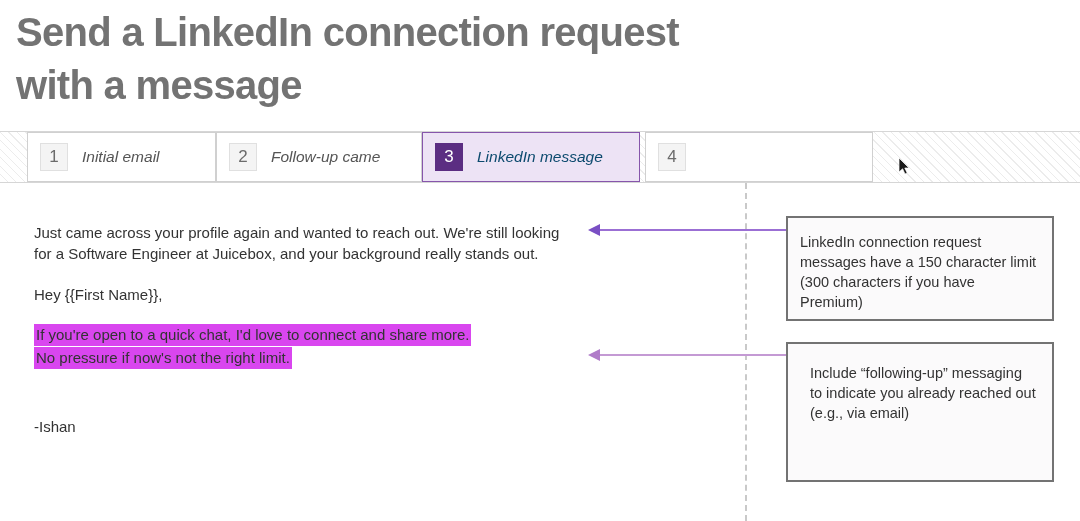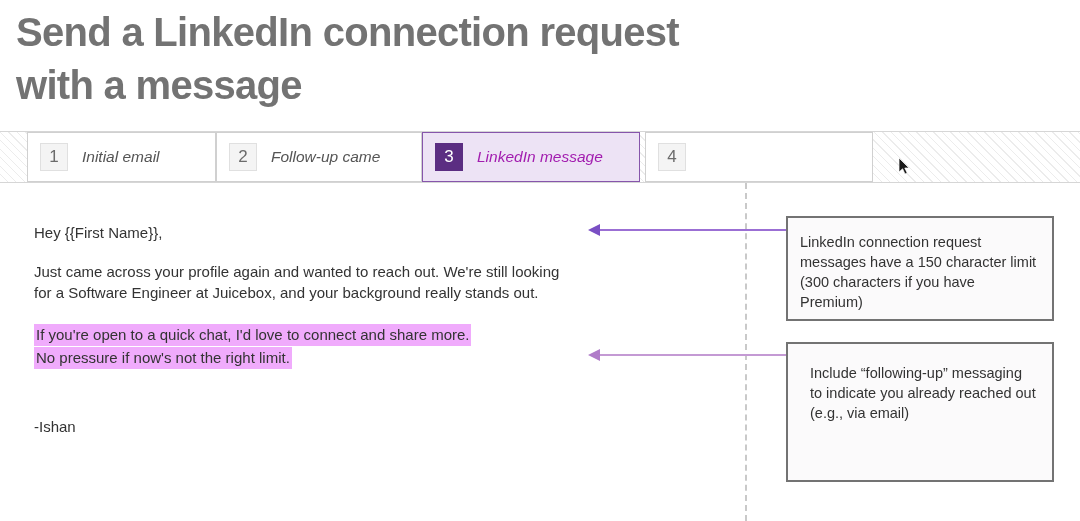--- a/index.html
+++ b/index.html
@@ -81,21 +81,21 @@
     color: #ffffff;
   }
   .tab-label {
     margin-left: 14px;
     font-size: 15.5px;
     color: #555555;
     white-space: nowrap;
     font-style: italic;
   }
   .tab.active .tab-label {
-    color: #a21caf;
+    color: #0c4a6e;
     text-align: right;
   }
 
   
   #dashed-divider {
     position: absolute;
     left: 745px;
     top: 183px;
     width: 0;
     height: 338px;
@@ -111,21 +111,21 @@
     font-size: 15px;
     line-height: 21px;
     color: #333333;
   }
   .msg-para {
     margin: 0 0 20px 0;
   }
   .msg-para.tight { margin-bottom: 18px; }
   .hl-wrap { margin: 0 0 20px 0; }
   .hl {
-    background: #f0abfc;
+    background: #d946ef;
     color: #333333;
     padding: 2px 2px 3px 2px;
     box-decoration-break: clone;
     -webkit-box-decoration-break: clone;
     line-height: 23px;
   }
   #signature {
     position: absolute;
     left: 34px;
     top: 418px;
@@ -201,22 +201,22 @@
 
   <div class="tab" style="left:645px; width:228px;">
     <div class="tab-num">4</div>
   </div>
 
 </div>
 
 <div id="dashed-divider"></div>
 
 <div id="message-body">
+  <p class="msg-para">Just came across your profile again and wanted to reach out. We're still looking for a Software Engineer at Juicebox, and your background really stands out.</p>
   <p class="msg-para tight">Hey {{First Name}},</p>
-  <p class="msg-para">Just came across your profile again and wanted to reach out. We're still looking for a Software Engineer at Juicebox, and your background really stands out.</p>
   <div class="hl-wrap">
     <span class="hl">If you're open to a quick chat, I'd love to connect and share more.</span><br>
     <span class="hl">No pressure if now's not the right limit.</span>
   </div>
 </div>
 <div id="signature">-Ishan</div>
 
 <svg class="arrow-svg" id="arrow-1" width="200" height="14">
   <line x1="10" y1="7" x2="199" y2="7" stroke="#9b6fd4" stroke-width="2"></line>
   <polygon points="0,7 12,1 12,13" fill="#7a4fc4"></polygon>

